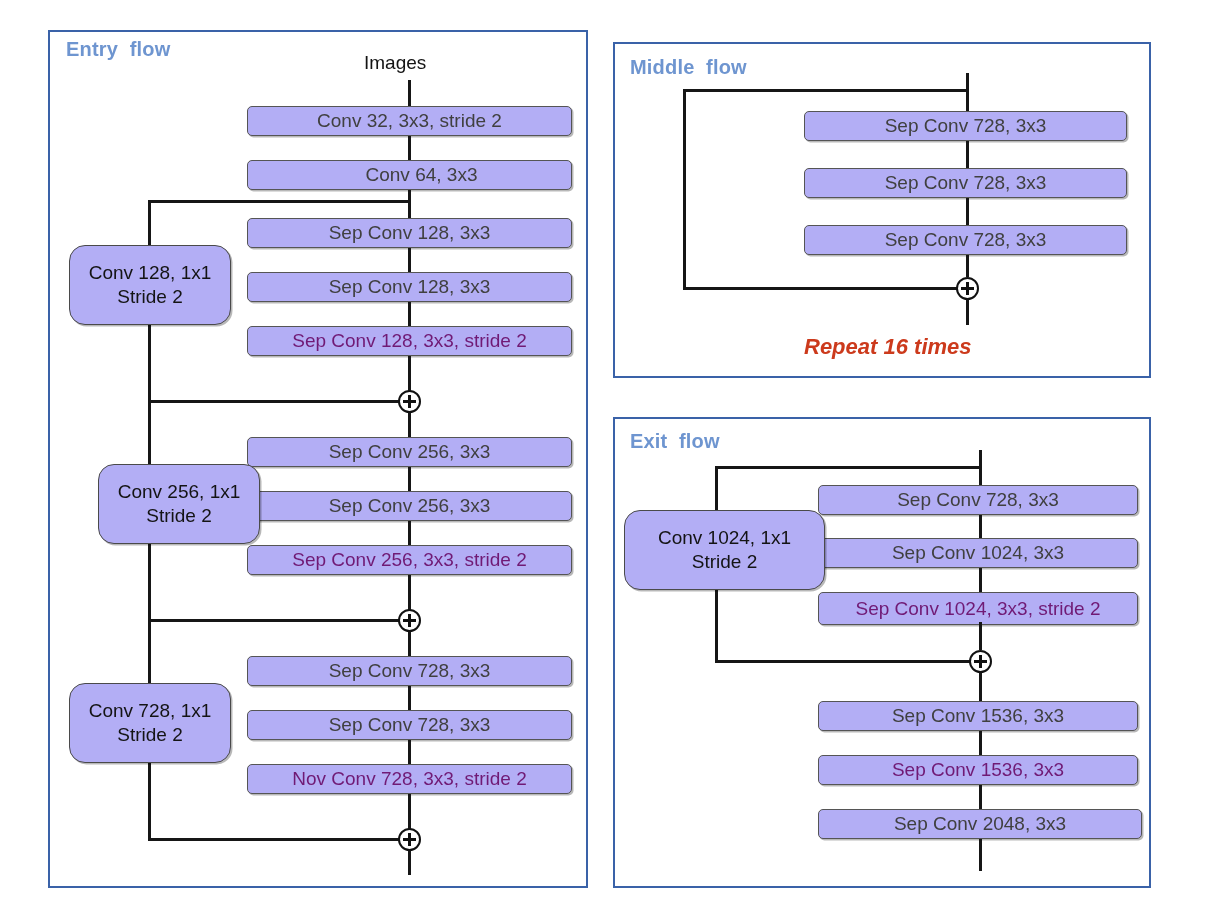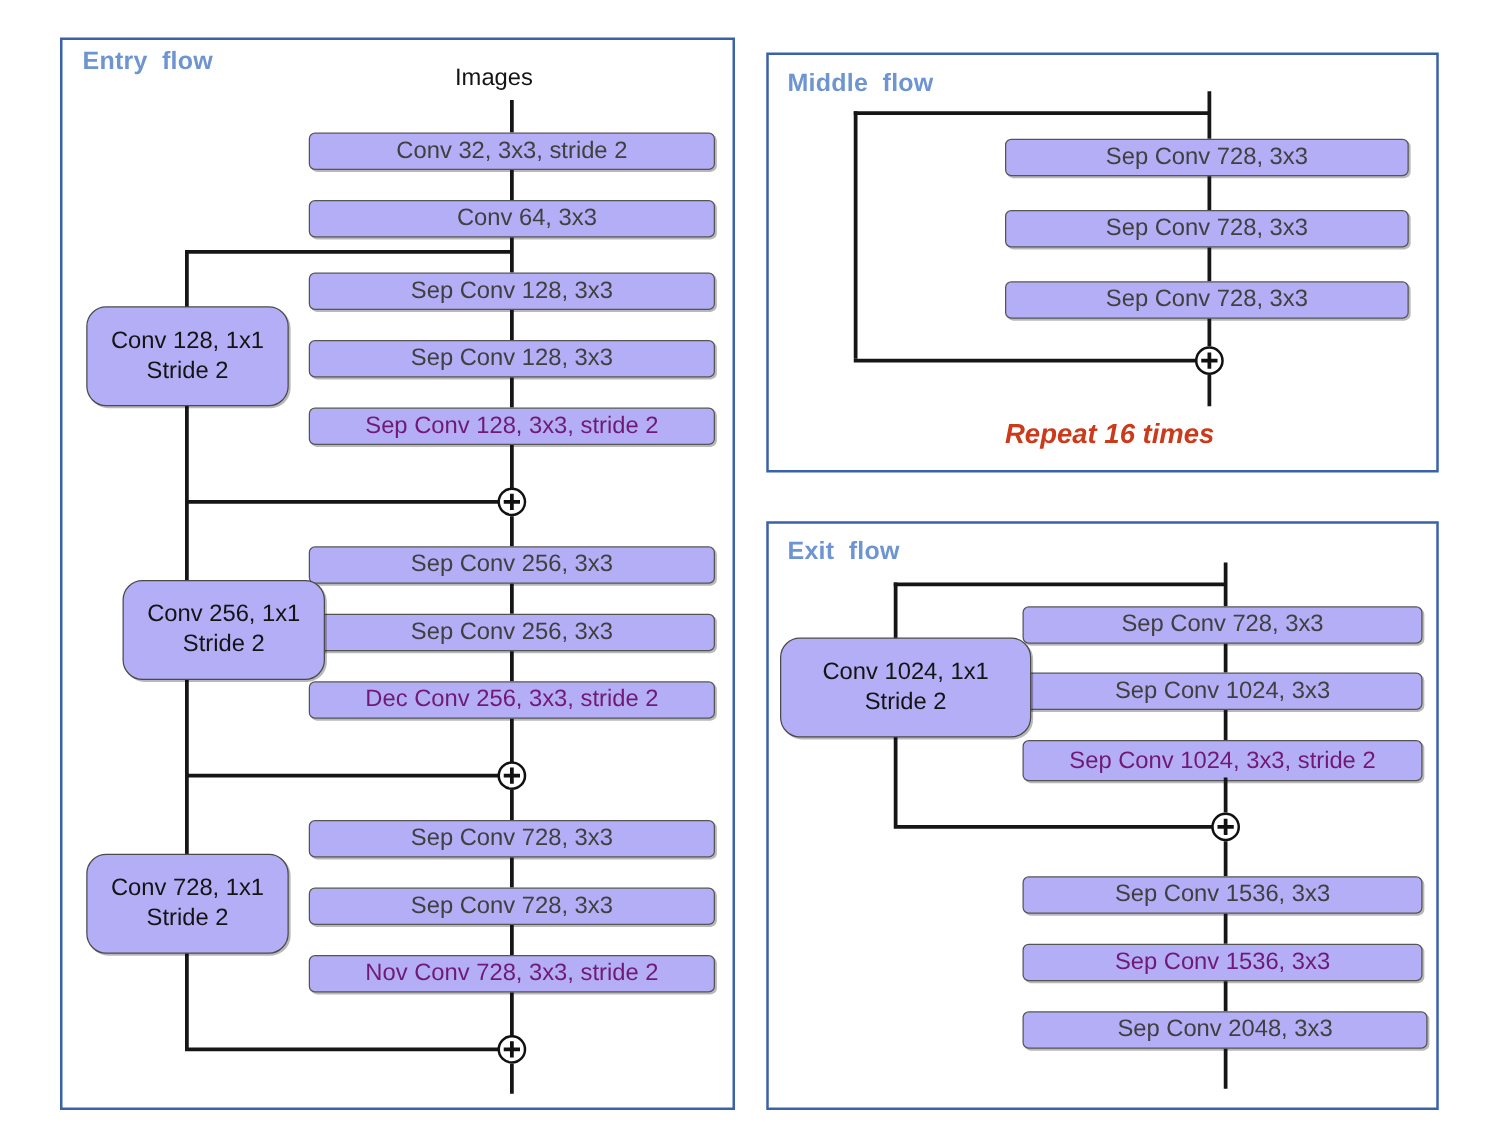--- a/index.html
+++ b/index.html
@@ -144,21 +144,21 @@
 <div class="line vline" style="left:408px; top:413px; height:24px;"></div>
 
 <div class="line vline" style="left:148px; top:400px; height:220px;"></div>
 
 <div class="box" style="left:247px; top:437px; width:325px; height:30px;">Sep Conv 256, 3x3</div>
 <div class="line vline" style="left:408px; top:467px; height:24px;"></div>
 
 <div class="box" style="left:247px; top:491px; width:325px; height:30px;">Sep Conv 256, 3x3</div>
 <div class="line vline" style="left:408px; top:521px; height:24px;"></div>
 
-<div class="box red" style="left:247px; top:545px; width:325px; height:30px;">Dec Conv 256, 3x3, stride 2</div>
+<div class="box red" style="left:247px; top:545px; width:325px; height:30px;">Sep Conv 256, 3x3, stride 2</div>
 <div class="line vline" style="left:408px; top:575px; height:36px;"></div>
 
 <div class="rbox" style="left:69px; top:464px; width:162px; height:80px;margin-left:29px;">
   <span>Conv 256, 1x1</span>
   <span>Stride 2</span>
 </div>
 
 <div class="line hline" style="left:148px; top:619px; width:252px;"></div>
 <div class="plus" style="left:398px; top:609px;"></div>
 <div class="line vline" style="left:408px; top:632px; height:24px;"></div>

